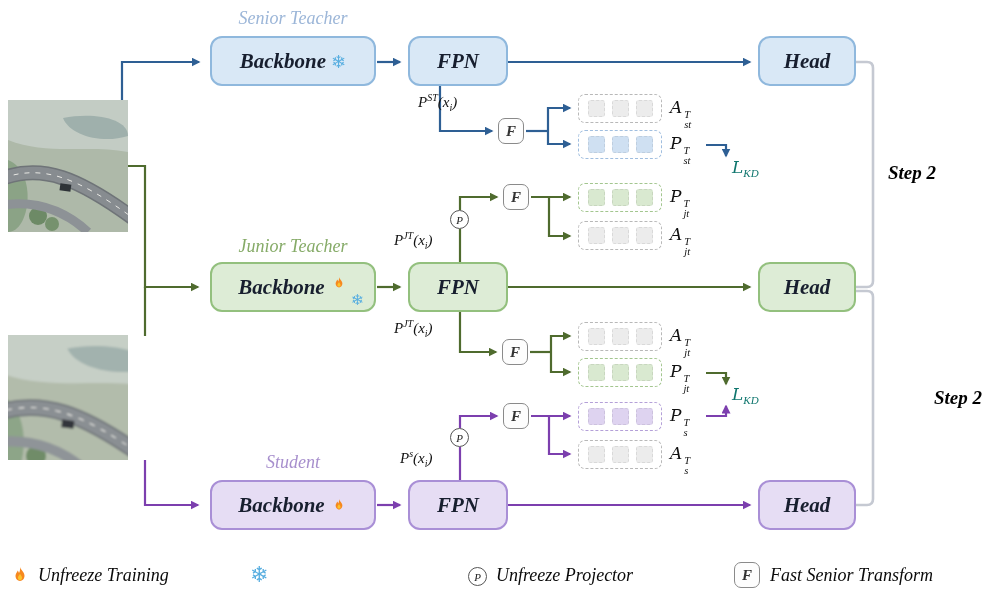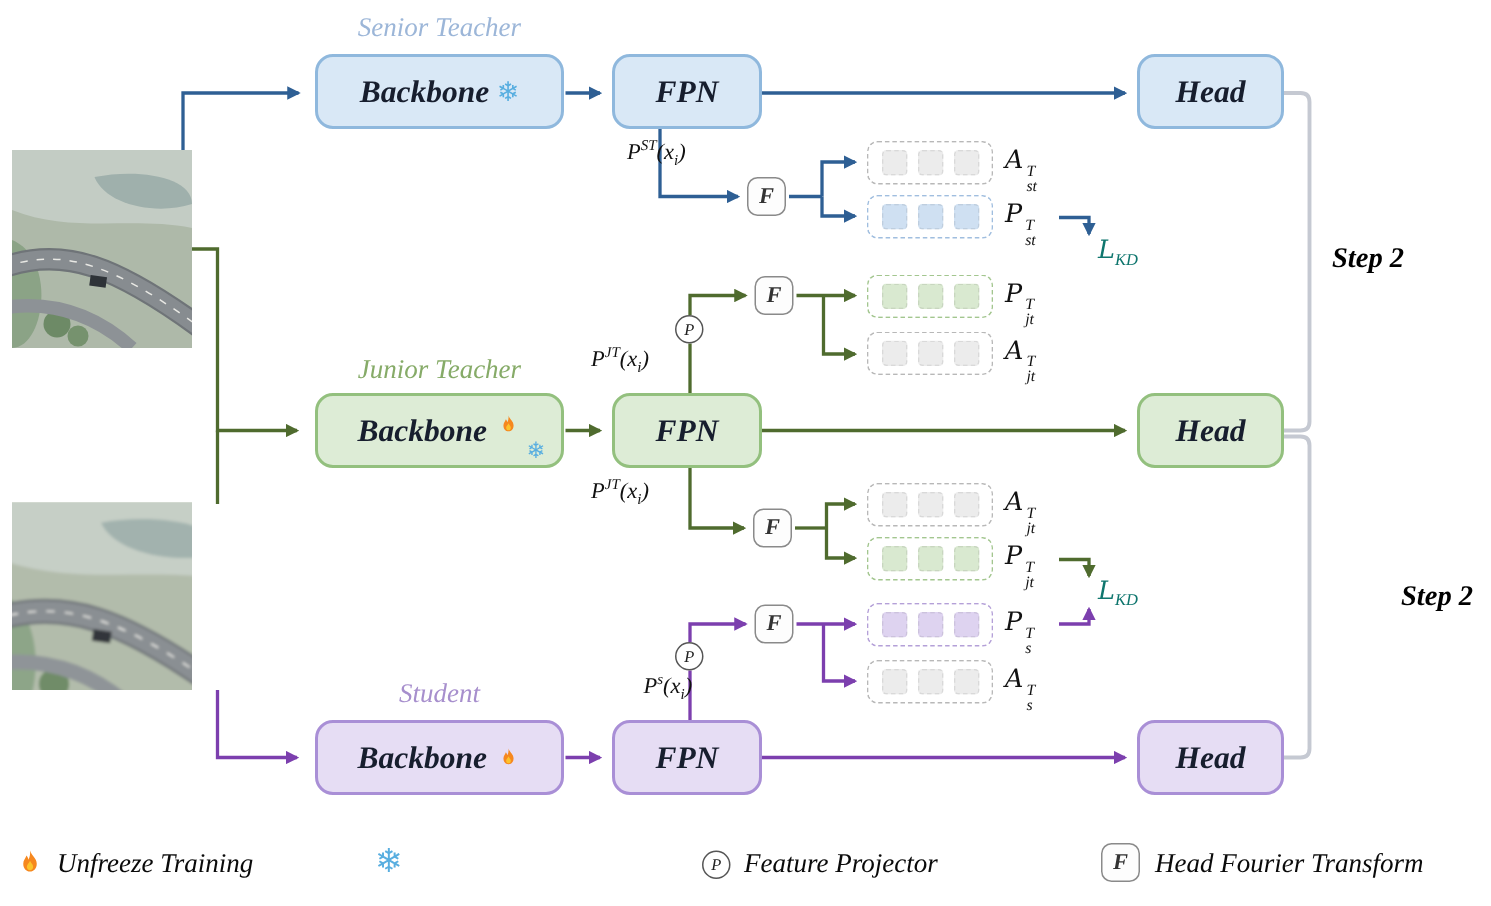--- a/index.html
+++ b/index.html
@@ -308,21 +308,21 @@
 
   <div class="mlabel" style="left:418px;top:92px;">
     <span>P</span><sup>ST</sup><span>(x</span><sub>i</sub><span>)</span>
   </div>
   <div class="mlabel" style="left:394px;top:230px;">
     <span>P</span><sup>JT</sup><span>(x</span><sub>i</sub><span>)</span>
   </div>
   <div class="mlabel" style="left:394px;top:318px;">
     <span>P</span><sup>JT</sup><span>(x</span><sub>i</sub><span>)</span>
   </div>
-  <div class="mlabel" style="left:400px;top:448px;margin-left:29px;">
+  <div class="mlabel" style="left:400px;top:448px;">
     <span>P</span><sup>s</sup><span>(x</span><sub>i</sub><span>)</span>
   </div>
 
   <div class="loss" style="left:732px;top:157px;">
     <span class="cal">L</span><sub>KD</sub>
   </div>
   <div class="loss" style="left:732px;top:384px;">
     <span class="cal">L</span><sub>KD</sub>
   </div>
 
@@ -331,18 +331,18 @@
 
   <svg class="abs" style="left:8px;top:564px;" viewBox="0 0 24 18" width="24" height="22">
     <path d="M12 1C13 4.5 16.5 6 16.5 9.8C16.5 12.9 14.5 15 12 15C9.5 15 7.5 12.9 7.5 9.8C7.5 7.6 9 6.4 9.7 4.4C10.3 5.3 10.8 6 11 7.1C11.9 5.3 12.3 3.2 12 1Z" fill="#f6881f"></path>
     <path d="M12 7.8C12.6 9.4 14.1 10.1 14.1 11.8C14.1 13.2 13.2 14.1 12 14.1C10.8 14.1 9.9 13.2 9.9 11.8C9.9 10.2 11.4 9.5 12 7.8Z" fill="#fcc32c"></path>
   </svg>
   <div class="legend-label" style="left:38px;top:565px;">Unfreeze Training</div>
 
   <div class="abs snow" style="left:250px;top:562px;font-size:22px;">❄</div>
 
   <div class="pcircle" style="left:468px;top:567px;">P</div>
-  <div class="legend-label" style="left:496px;top:565px;">Feature Projector</div>
+  <div class="legend-label" style="left:496px;top:565px;">Unfreeze Projector</div>
 
   <div class="fbox" style="left:734px;top:562px;">F</div>
-  <div class="legend-label" style="left:770px;top:565px;">Head Fourier Transform</div>
+  <div class="legend-label" style="left:770px;top:565px;">Fast Senior Transform</div>
 
 </div>
 
 </body></html>

